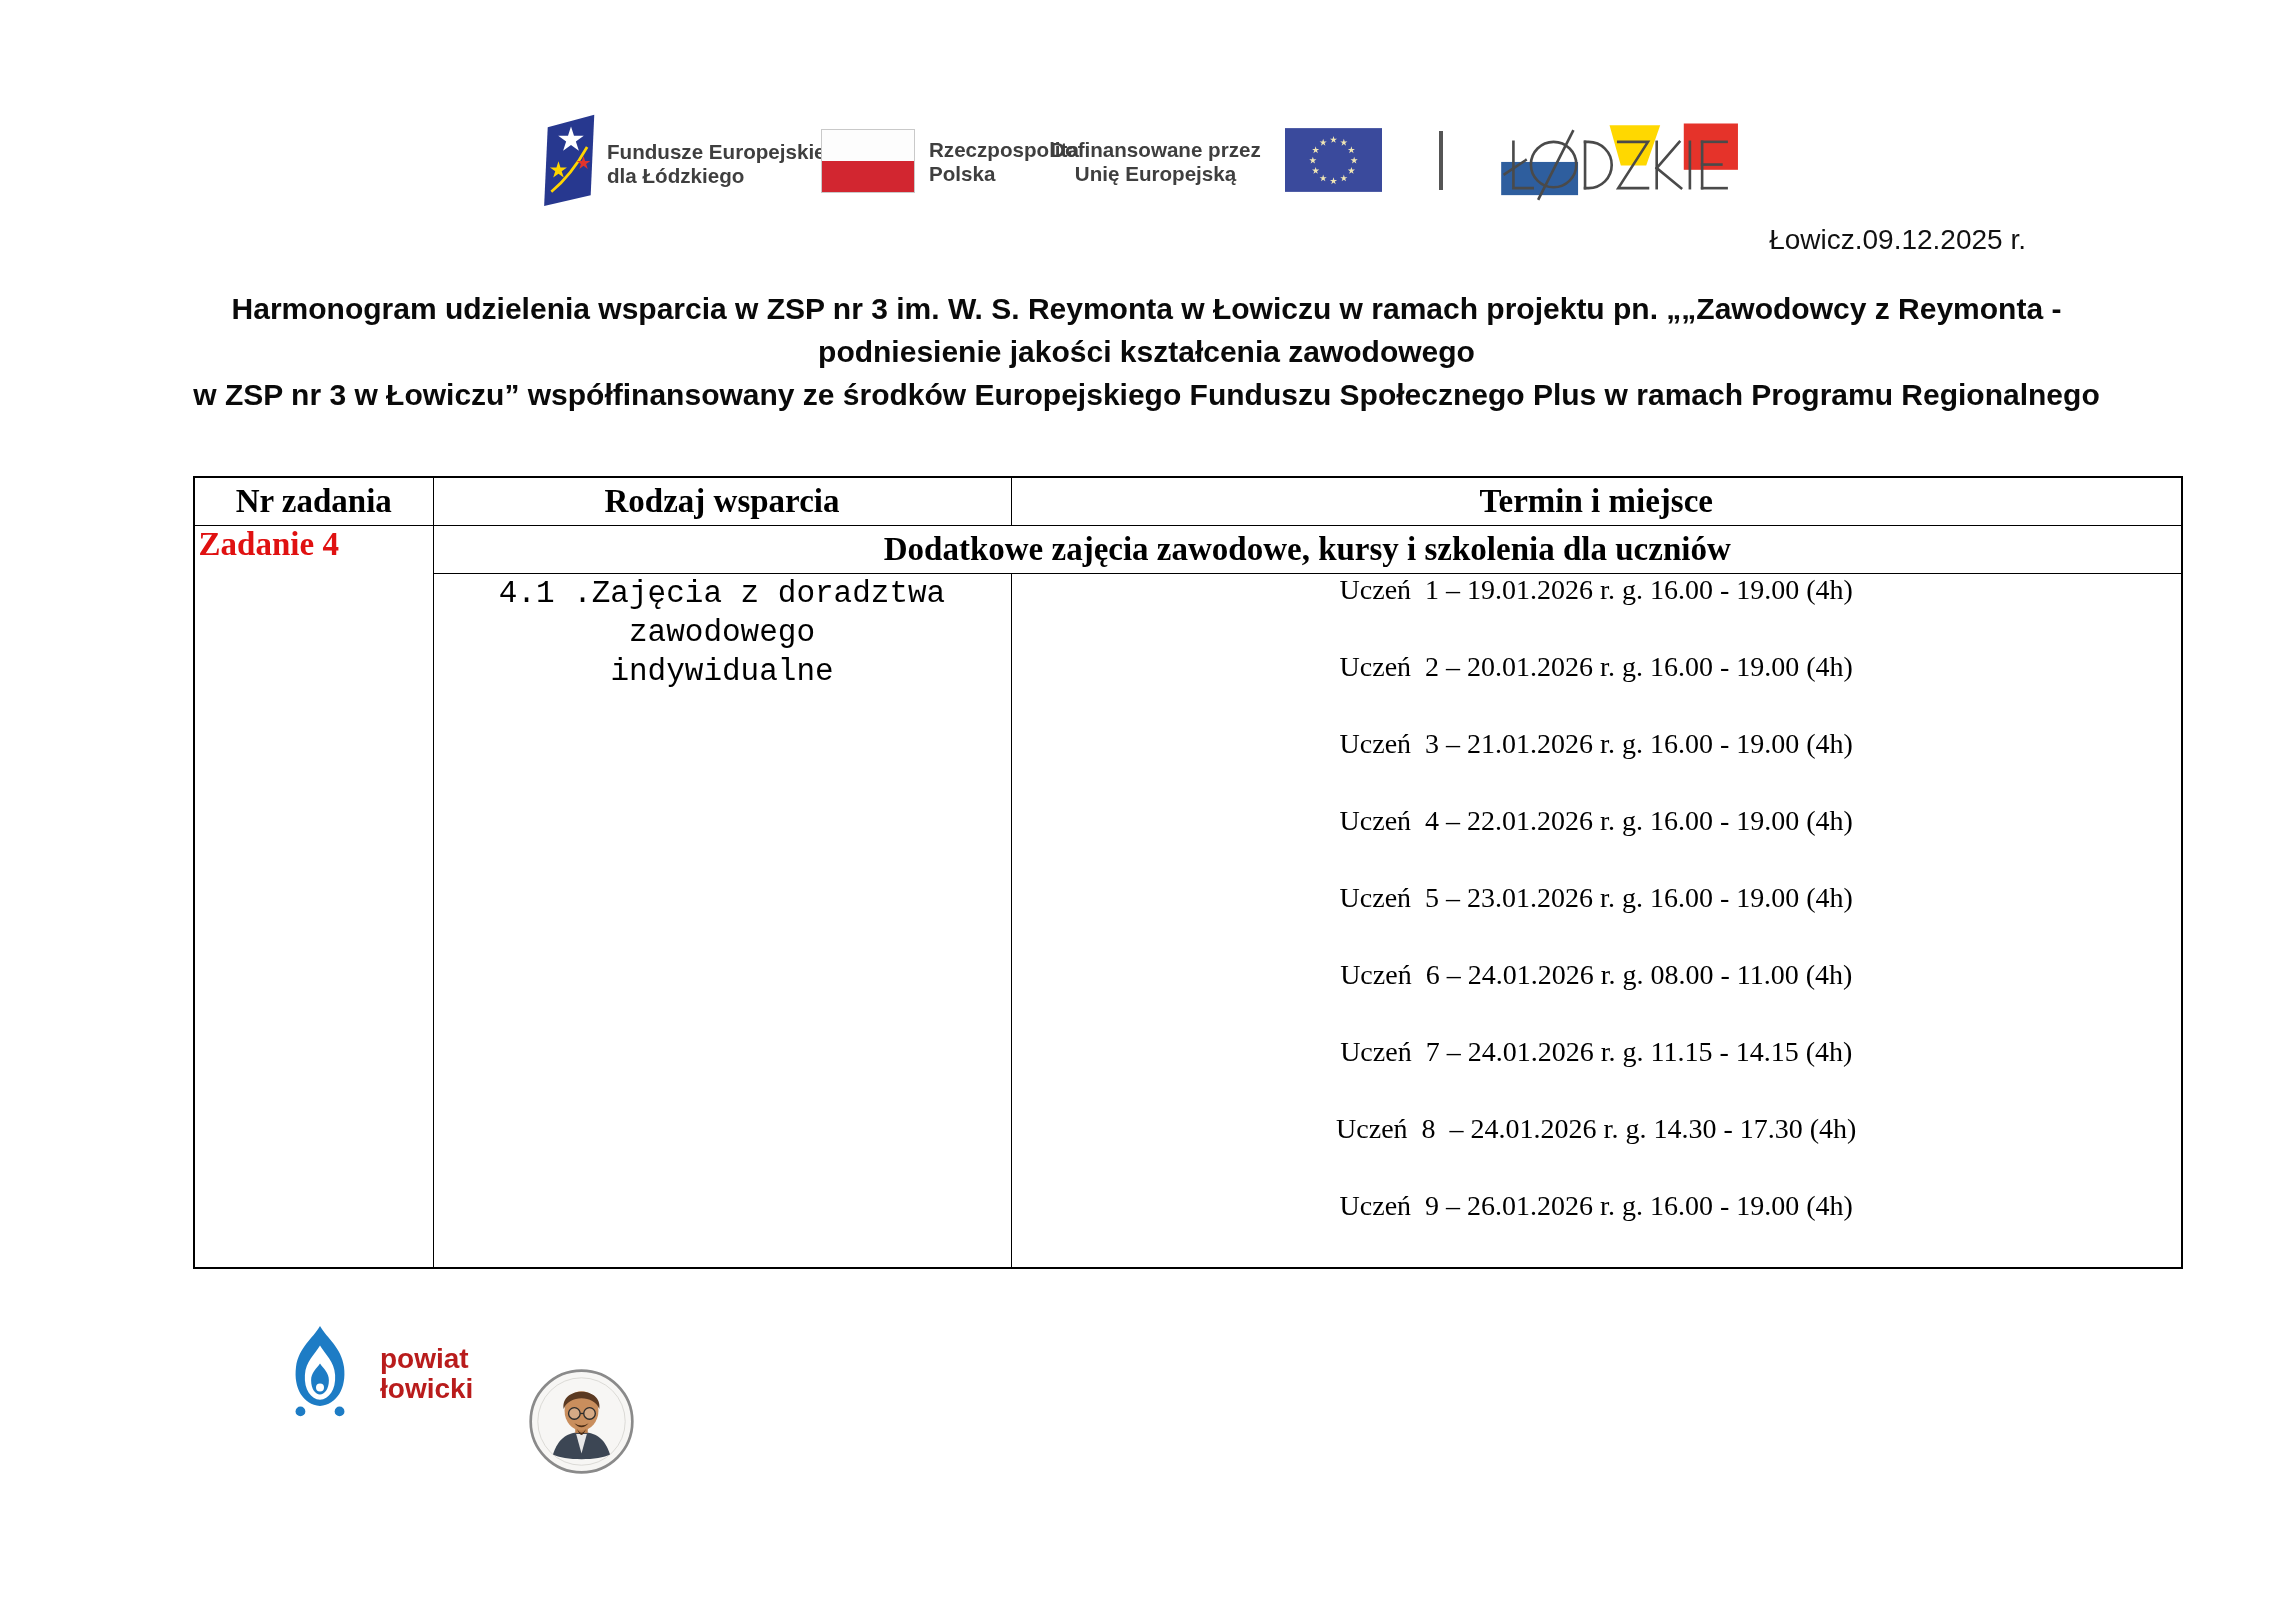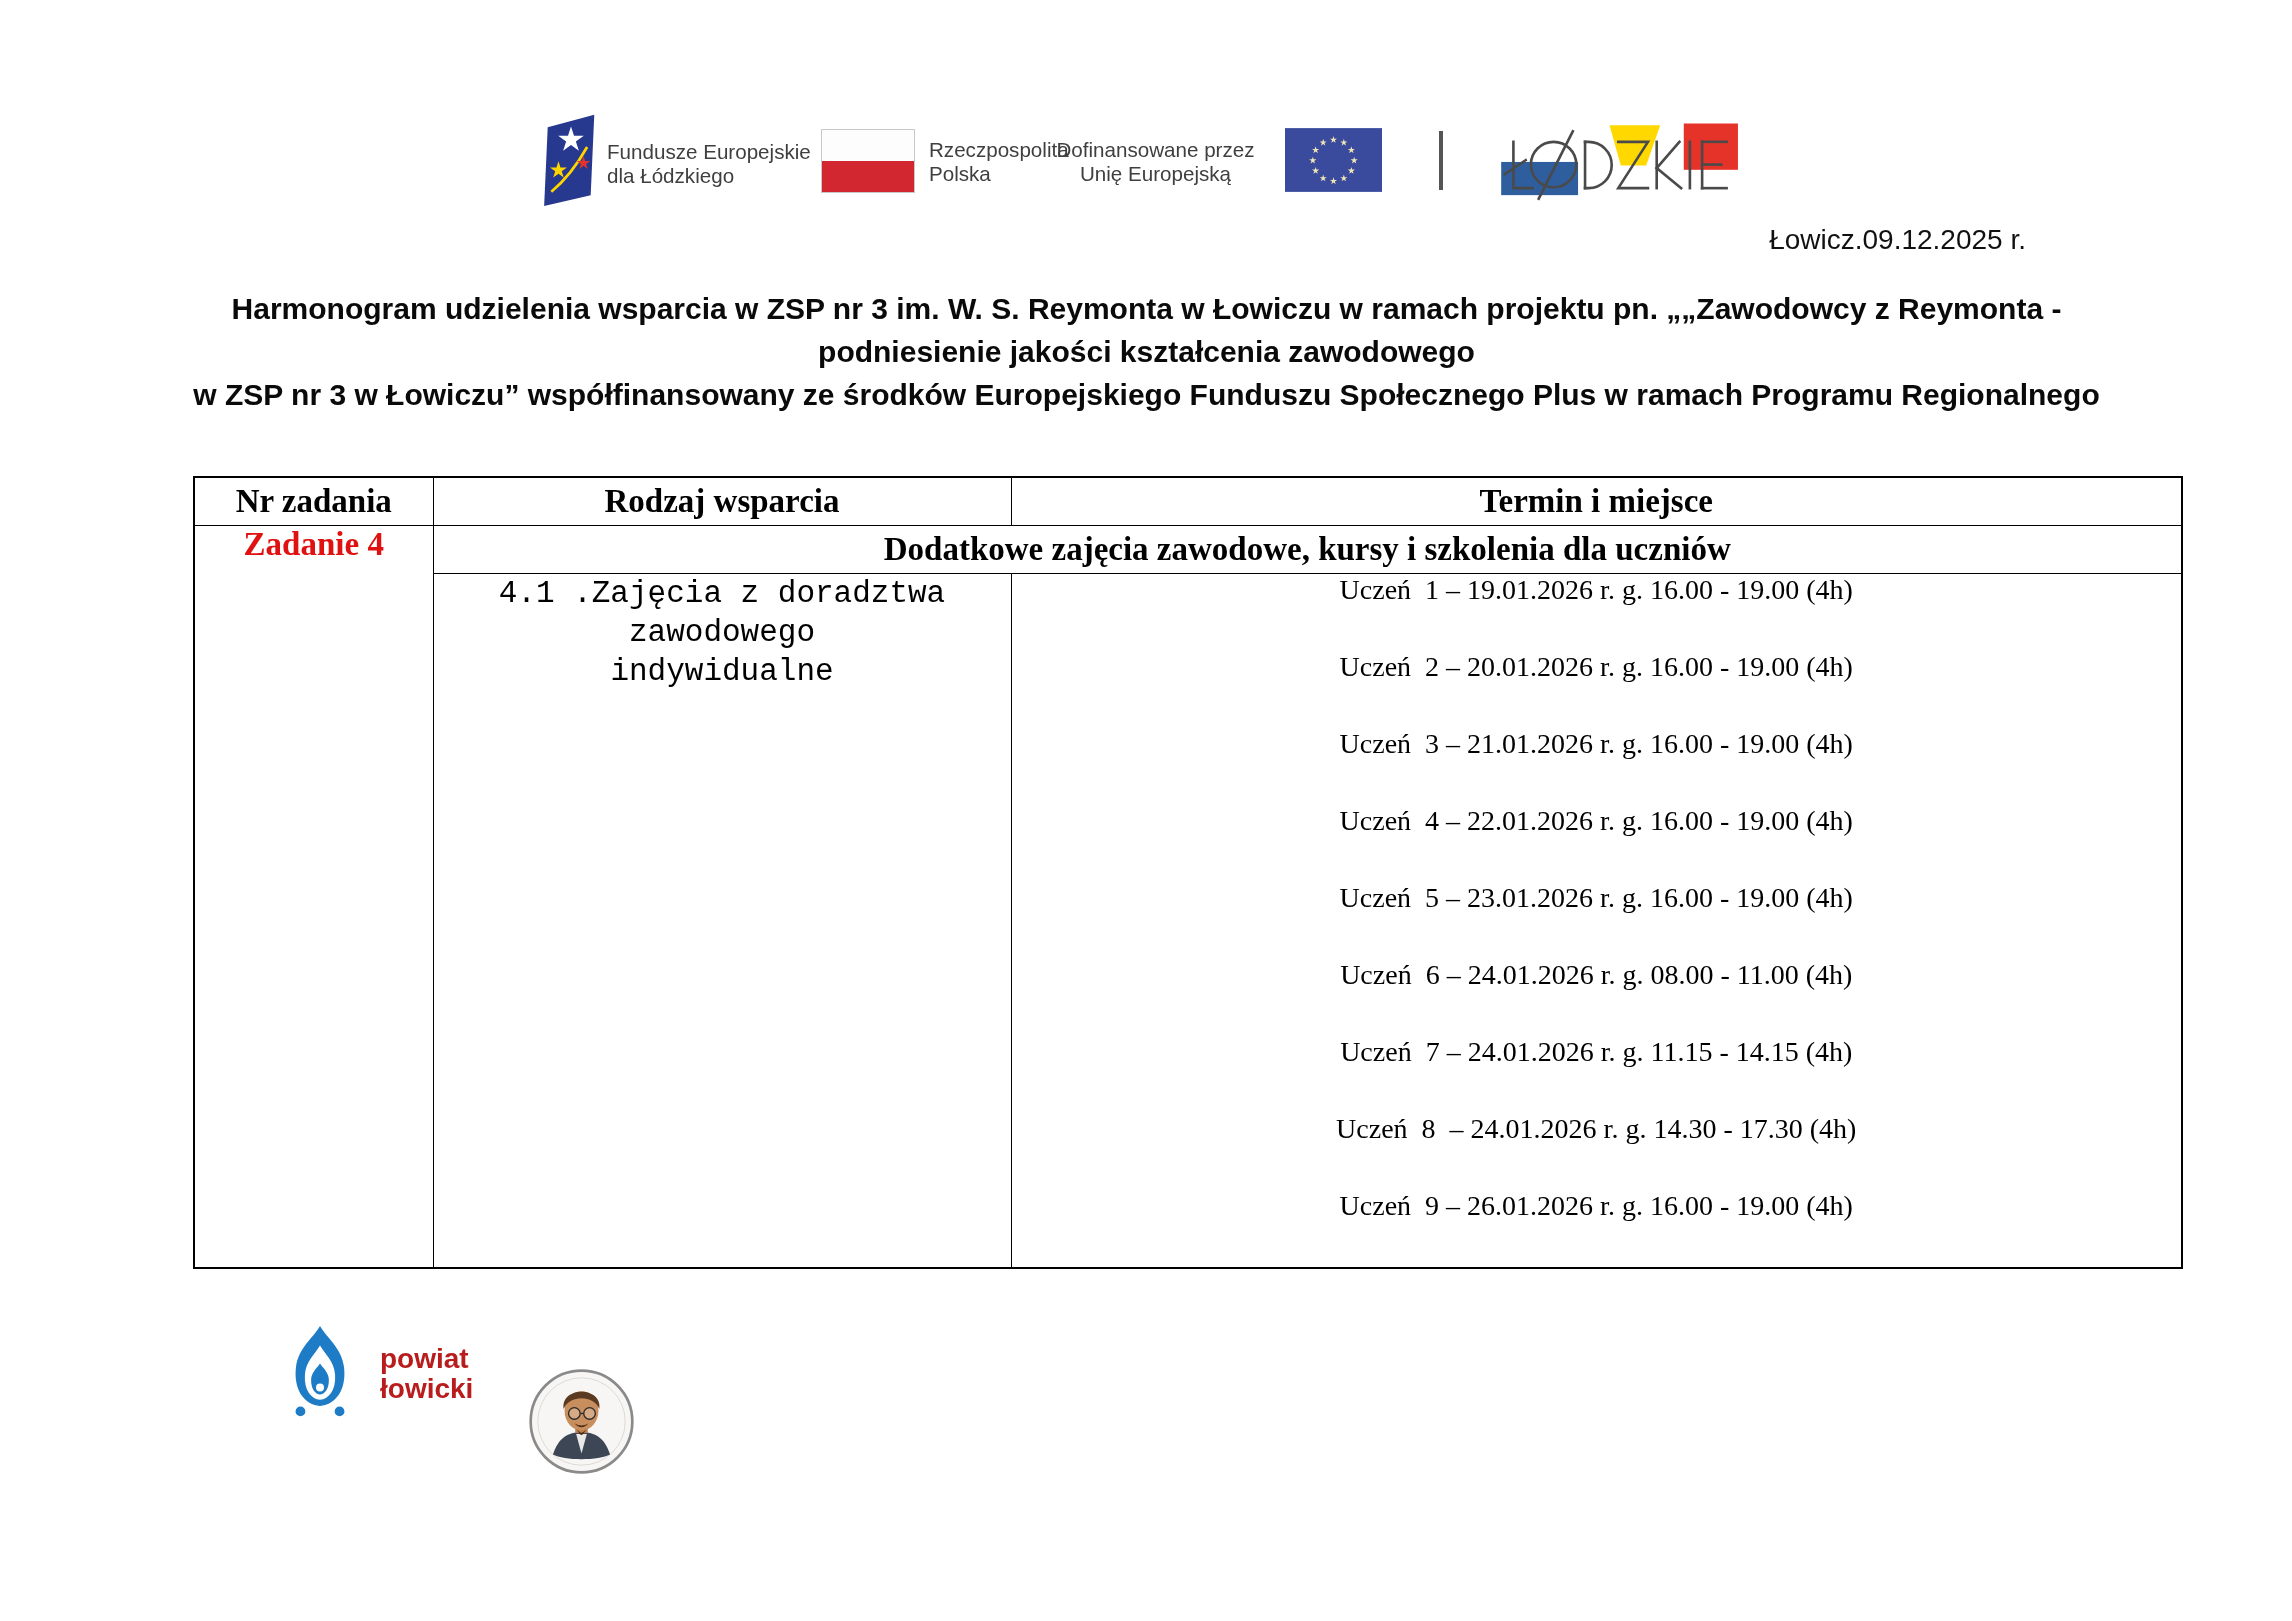--- a/index.html
+++ b/index.html
@@ -3,40 +3,40 @@
 <meta charset="utf-8">
 <style>
   html,body{margin:0;padding:0;}
   body{
     width:2293px;height:1622px;position:relative;background:#ffffff;
     font-family:"Liberation Sans",sans-serif;color:#000;overflow:hidden;
   }
   
   .logo-strip{position:absolute;top:106px;left:537px;width:1272px;height:107px;}
   .logo-abs{position:absolute;}
-  .logo-caption{font-weight:normal;color:#3f3f3f;font-size:20.6px;line-height:24px;}
+  .logo-caption{font-weight:bold;color:#3f3f3f;font-size:20.6px;line-height:24px;}
   .caption-right{text-align:center;}
   .pl-flag{width:94px;height:64px;border:0.9px solid #c9c9c9;box-sizing:border-box;}
   .pl-flag .white{height:50%;background:#fdfdfd;}
   .pl-flag .red{height:50%;background:#d22630;}
   .sep-bar{width:3.6px;height:59px;background:#555;}
   
   .date-line{position:absolute;top:224px;right:267px;font-size:28px;color:#111;}
   
   .doc-title{position:absolute;top:287px;left:0;width:2293px;text-align:center;
     font-weight:bold;font-size:30px;line-height:43px;color:#0a0a0a;}
   
   table.sched{position:absolute;left:193px;top:476px;width:1988px;height:756px;
     border-collapse:collapse;table-layout:fixed;
     font-family:"Liberation Serif",serif;}
   table.sched th,table.sched td{border:1.8px solid #000;padding:0 3.6px;}
   table.sched{border:2.7px solid #000;}
   th.col-h{font-size:33px;font-weight:bold;height:47px;border-bottom:7.2px double #000;
     text-align:center;vertical-align:middle;margin-left:10px;}
-  td.task-id{color:#e01111;font-weight:bold;font-size:33px;text-align:center;
+  td.task-id{color:#e01111;font-weight:bold;font-size:33px;
     vertical-align:top;padding-top:5.4px;}
   td.task-header{font-size:33px;font-weight:bold;text-align:center;height:47px;
     vertical-align:middle;border-bottom:7.2px double #000;}
   tr.content-row{height:652px;}
   td.support-cell{vertical-align:top;text-align:center;font-size:31px;line-height:39px;
     padding-top:9px;font-family:Liberation Mono, monospace;}
   td.schedule-cell{vertical-align:top;padding-top:12.5px;}
   .schedule-list p{margin:0 0 45px 0;text-align:center;font-size:28px;line-height:32px;
     white-space:pre-wrap;}
   

